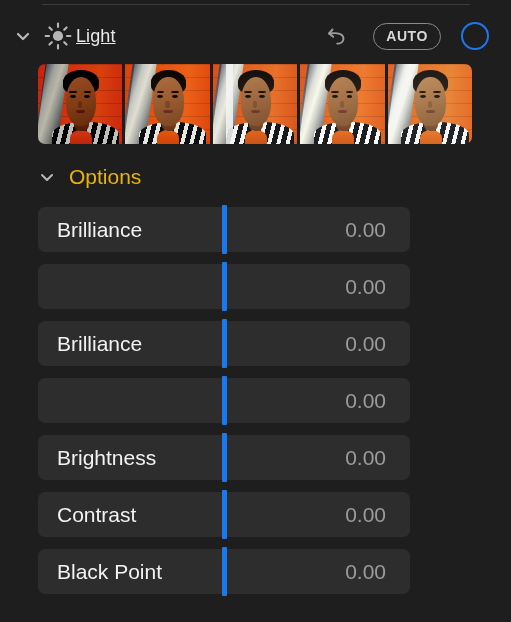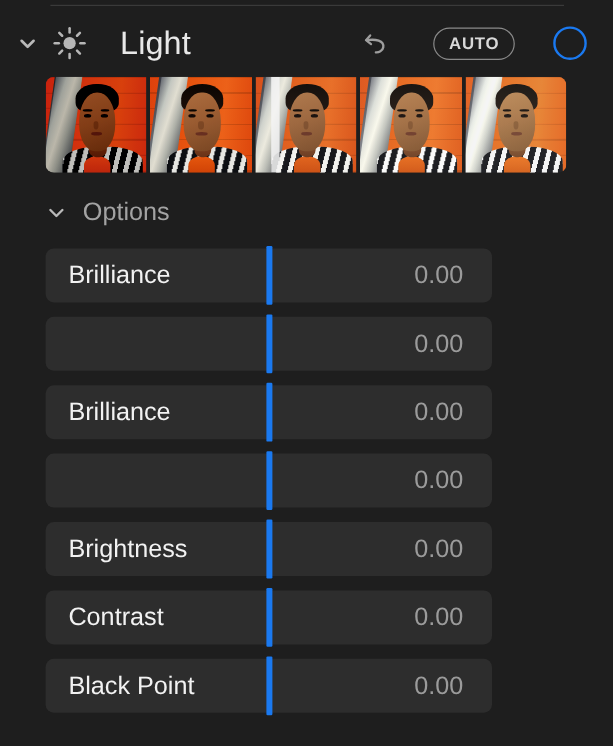--- a/index.html
+++ b/index.html
@@ -26,25 +26,25 @@
     width:34px; height:34px; margin-left:6px;
     display:flex; align-items:center; justify-content:center;
     cursor:pointer; flex:0 0 auto;
   }
   .disclosure svg{ display:block; }
   .sun-wrap{
     width:36px; height:36px; flex:0 0 auto;
     display:flex; align-items:center; justify-content:center;
   }
   .panel-title{
-    color:#e8e8e8; font-size:27px; letter-spacing:0.1px;
-    margin-left:24px; white-space:nowrap; flex:1 1 auto;
+    color:#e8e8e8; font-size:18px; letter-spacing:0.1px;
+    margin-left:0; white-space:nowrap; flex:1 1 auto;text-decoration:underline;
   }
   .hdr-controls{
-    display:flex; align-items:center; gap:32px;
+    display:flex; align-items:center; gap:20px;
     margin-right:22px; flex:0 0 auto;text-align:right;
   }
   .revert-btn{
     width:30px; height:30px; display:flex; align-items:center; justify-content:center;
     cursor:pointer;
   }
   .auto-pill{
     height:27px; padding:0 12px; border:1.6px solid #8a8a8a; border-radius:14px;
     display:flex; align-items:center; justify-content:center; cursor:pointer;
   }
@@ -148,21 +148,21 @@
   .options-row{
     position:absolute; left:0; top:158px; width:511px; height:38px;
     display:flex; align-items:center;
   }
   .options-chevron{
     width:30px; height:30px; margin-left:32px;
     display:flex; align-items:center; justify-content:center; cursor:pointer;
     flex:0 0 auto;
   }
   .options-label{
-    color:#a3a3a3; font-size:21px; margin-left:7px;
+    color:#eab308; font-size:21px; margin-left:7px;
   }
 
   
   .sliders{
     position:absolute; left:38px; top:207px; width:434px;
   }
   .slider-row{
     position:relative; height:45px; width:372px;
     background:#2d2d2d; border-radius:7px;
     margin-bottom:12px; cursor:pointer;

